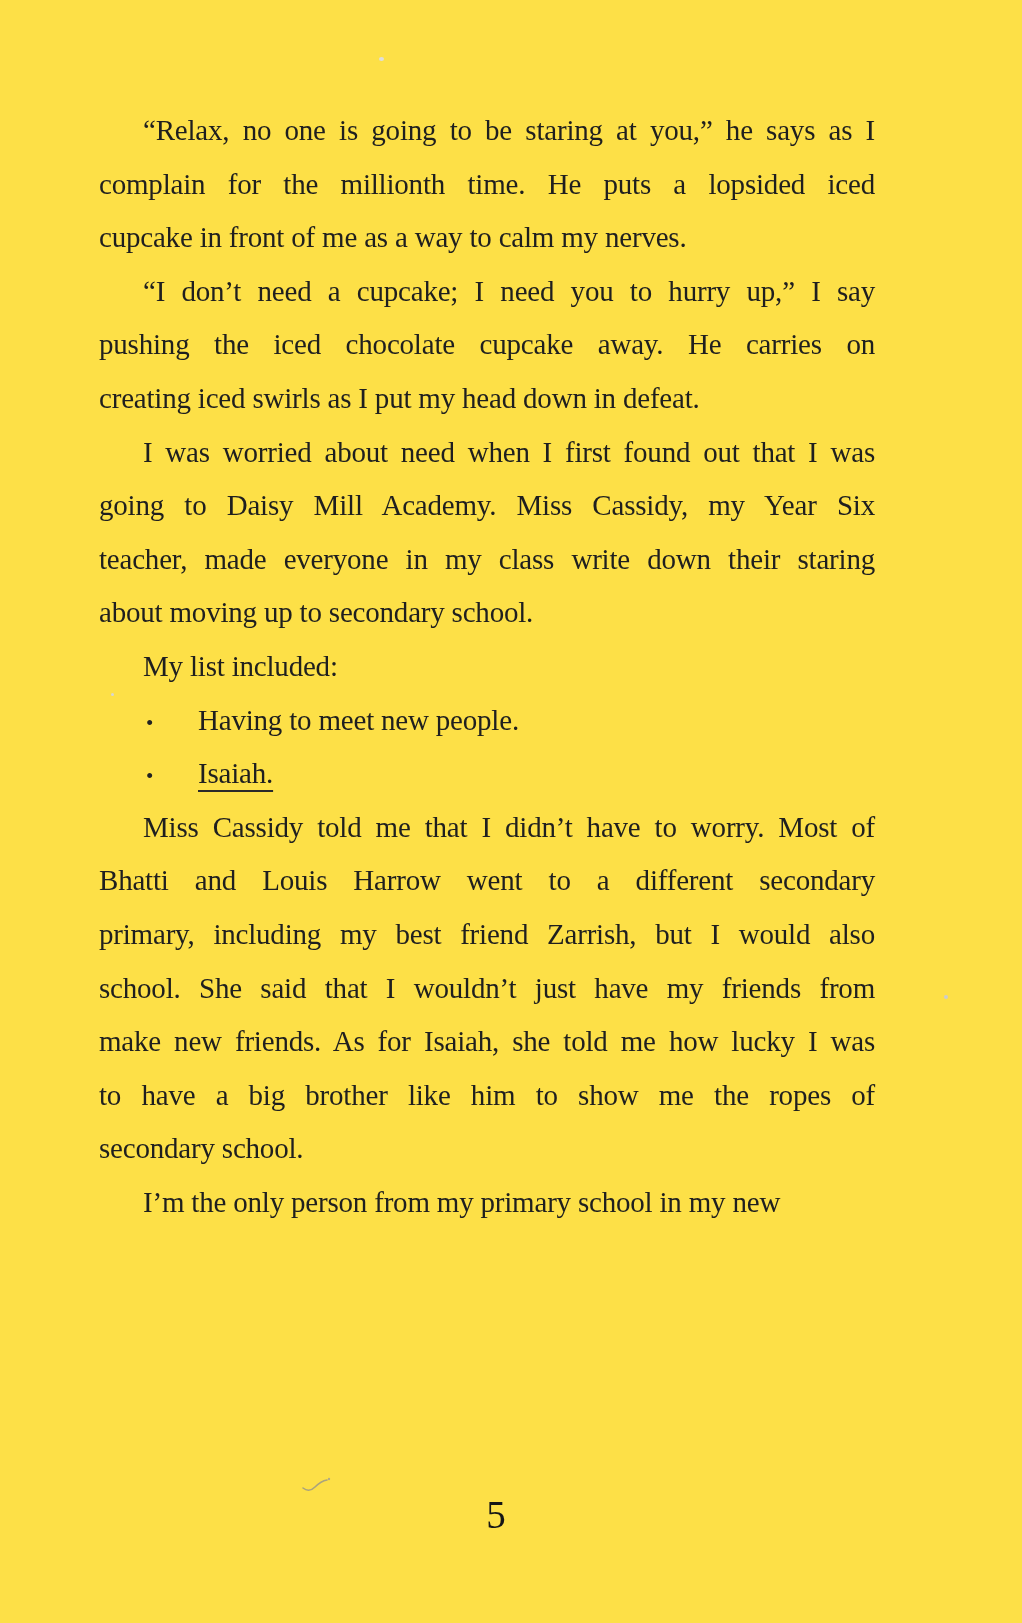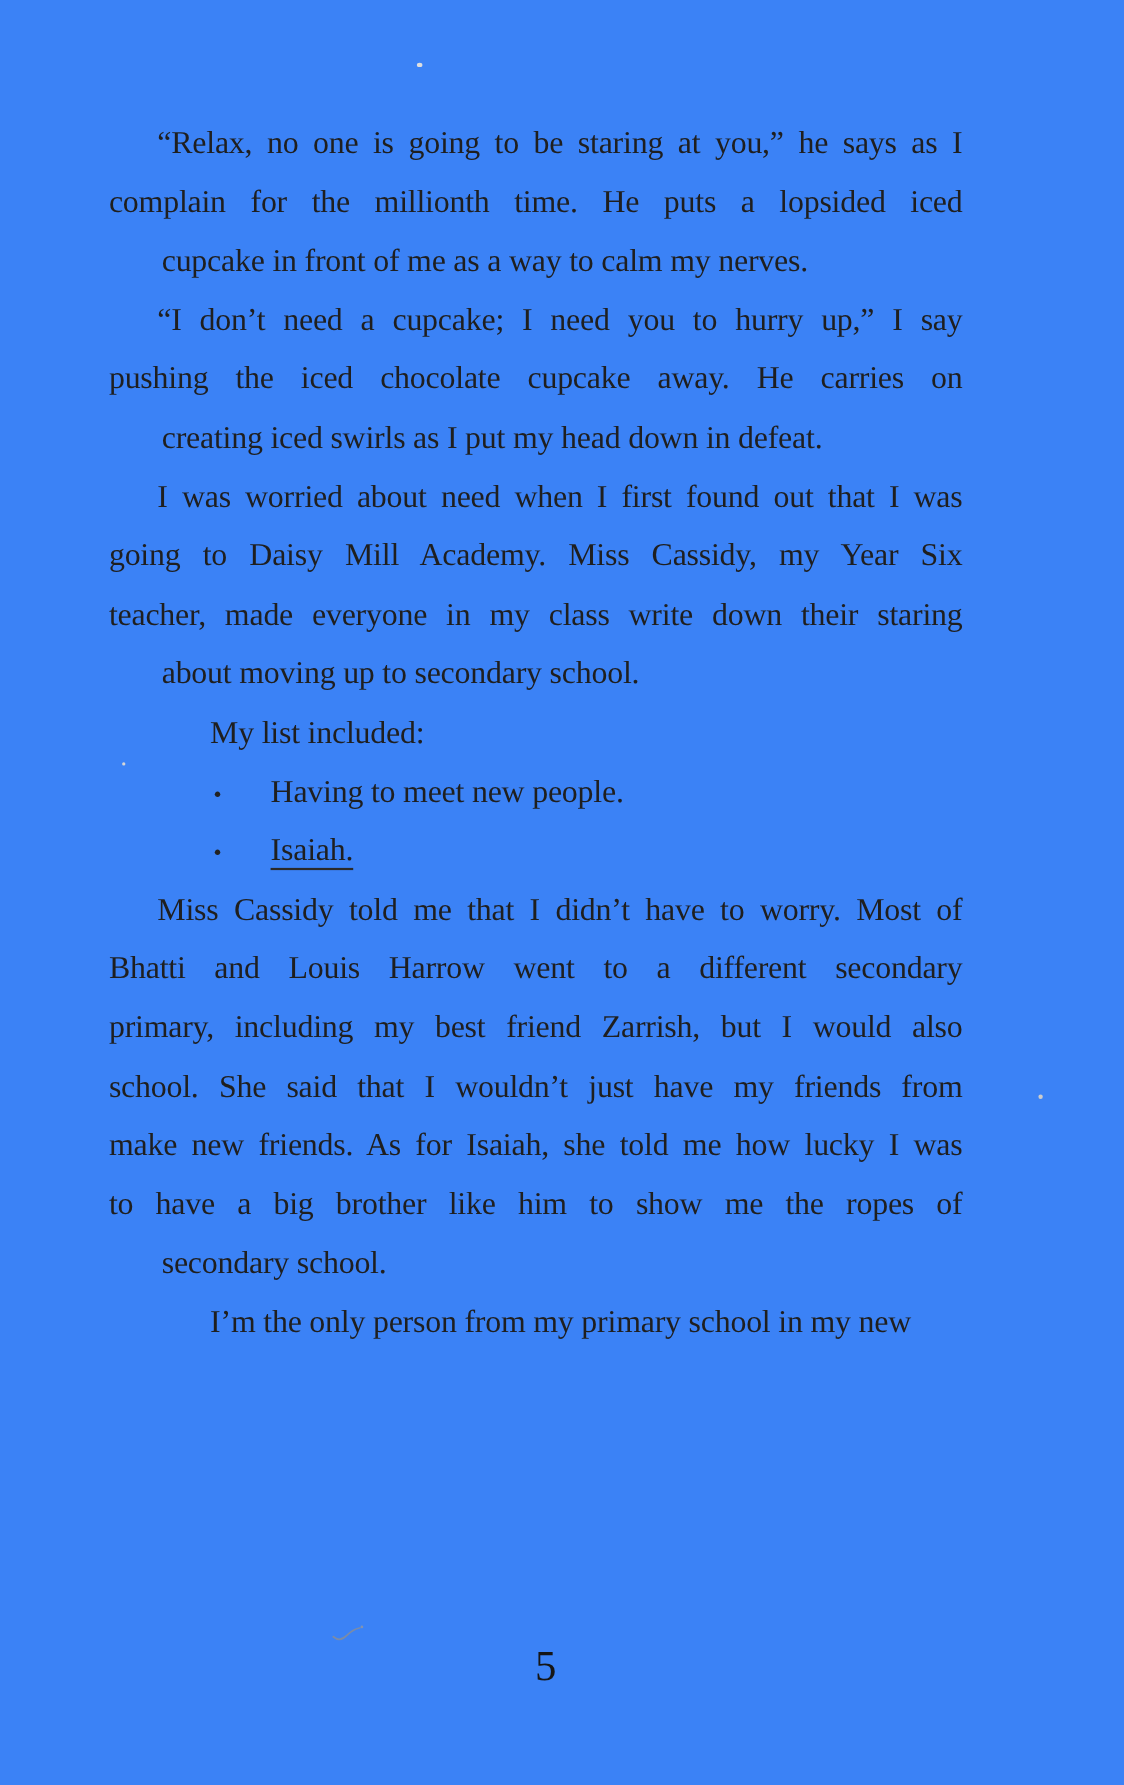--- a/index.html
+++ b/index.html
@@ -8,39 +8,39 @@
     height: 1623px;
     background: #ffffff;
     position: relative;
     overflow: hidden;
     font-family: "Liberation Serif", serif;
     color: #1f1f1f;
   }
   .page {
     position: absolute;
     inset: 0;
-    background: #3b82f6;
+    background: #fde047;
   }
   .text-block {
     position: absolute;
     left: 99px;
     width: 776px;
     top: 104px;
     font-size: 29px;
     letter-spacing: -0.2px;
   }
   .line {
     height: 53.6px;
     line-height: 53.6px;
     text-align: justify;
     text-align-last: justify;
     white-space: normal;
     overflow: visible;
   }
-  .line.last { text-align: left; text-align-last: left; margin-left: 48px; }
+  .line.last { text-align: left; text-align-last: left; }
   .line.indent { padding-left: 44px; }
   .bullet-line .bullet {
     display: inline-block;
     margin-left: 47px;
     width: 52px;
     font-size: 21px;
     color: #222;
   }
   .bullet-line .btext { }
   .u {

